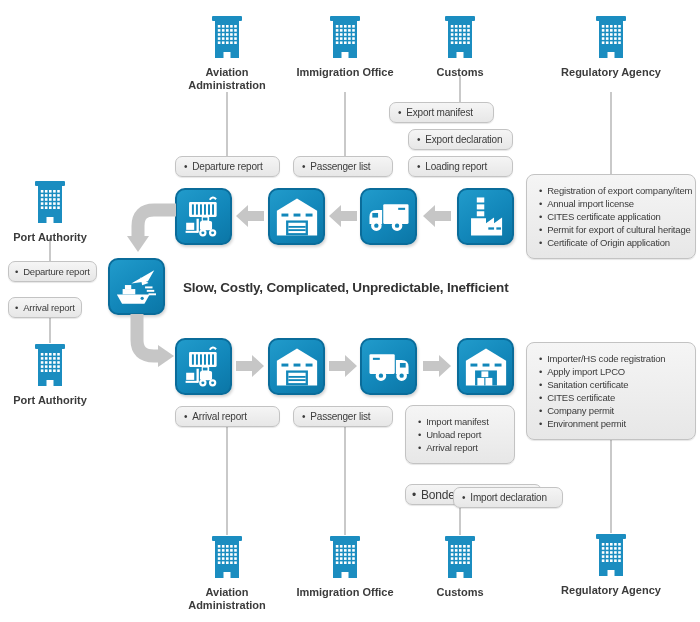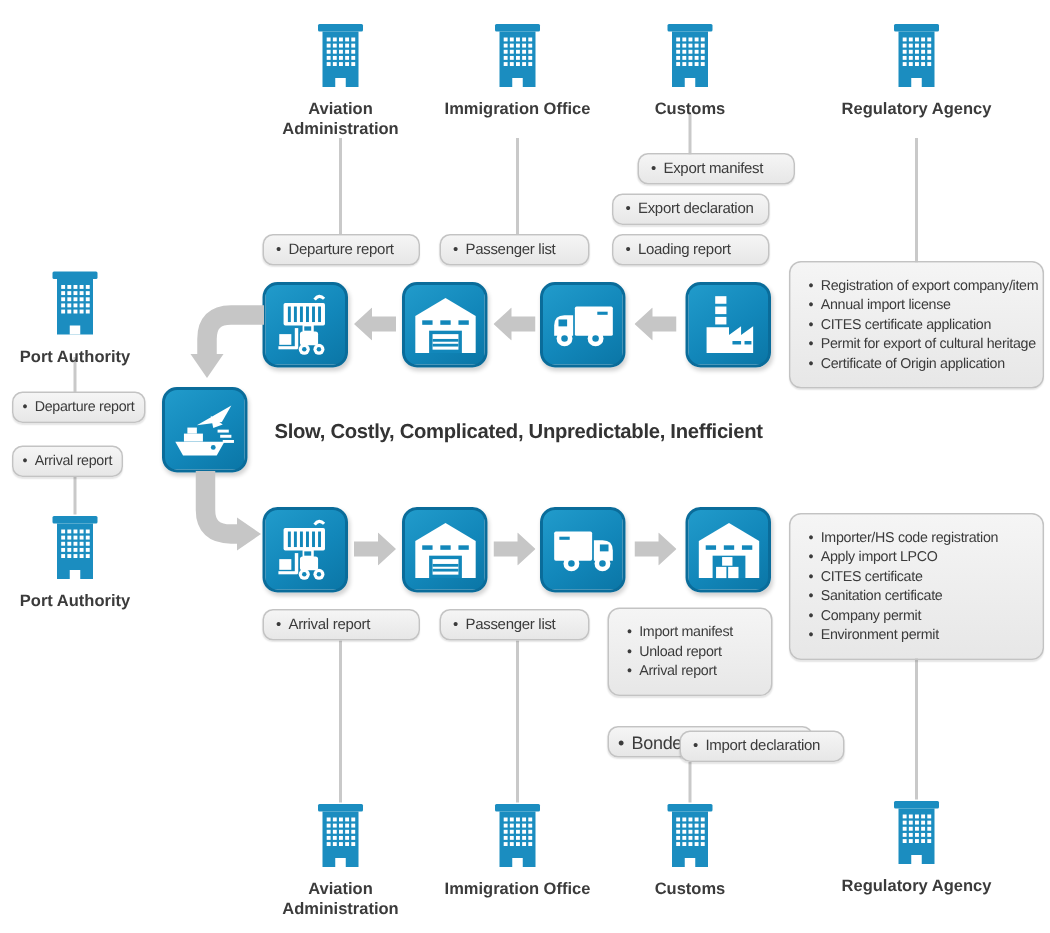--- a/index.html
+++ b/index.html
@@ -247,21 +247,21 @@
       </svg>
     <div class="agency-label">Regulatory Agency</div>
   </div>
 
   <div class="doc-box" style="left:175px; top:156px; min-width:105px;">
     <span class="doc-text">Departure report</span>
   </div>
   <div class="doc-box" style="left:293px; top:156px; min-width:100px;">
     <span class="doc-text">Passenger list</span>
   </div>
-  <div class="doc-box" style="left:425px; top:102px; min-width:105px;">
+  <div class="doc-box" style="left:389px; top:102px; min-width:105px;">
     <span class="doc-text">Export manifest</span>
   </div>
   <div class="doc-box" style="left:408px; top:129px; min-width:105px;">
     <span class="doc-text">Export declaration</span>
   </div>
   <div class="doc-box" style="left:408px; top:156px; min-width:105px;text-align:right;">
     <span class="doc-text">Loading report</span>
   </div>
 
   <div class="doc-box-multi" style="left:526px; top:174px; width:170px;">
@@ -380,20 +380,20 @@
     <span class="doc-text">Bonded transportation</span>
   </div>
   <div class="doc-box" style="left:405px; top:487px; min-width:110px;margin-left:48px;">
     <span class="doc-text">Import declaration</span>
   </div>
 
   <div class="doc-box-multi" style="left:526px; top:342px; width:170px;">
     <ul class="doc-list">
       <li>Importer/HS code registration</li>
       <li>Apply import LPCO</li>
+      <li>Sanitation certificate</li>
       <li>CITES certificate</li>
-      <li>Sanitation certificate</li>
       <li>Company permit</li>
       <li>Environment permit</li>
     </ul>
   </div>
 
 </div>
 
 </body></html>

